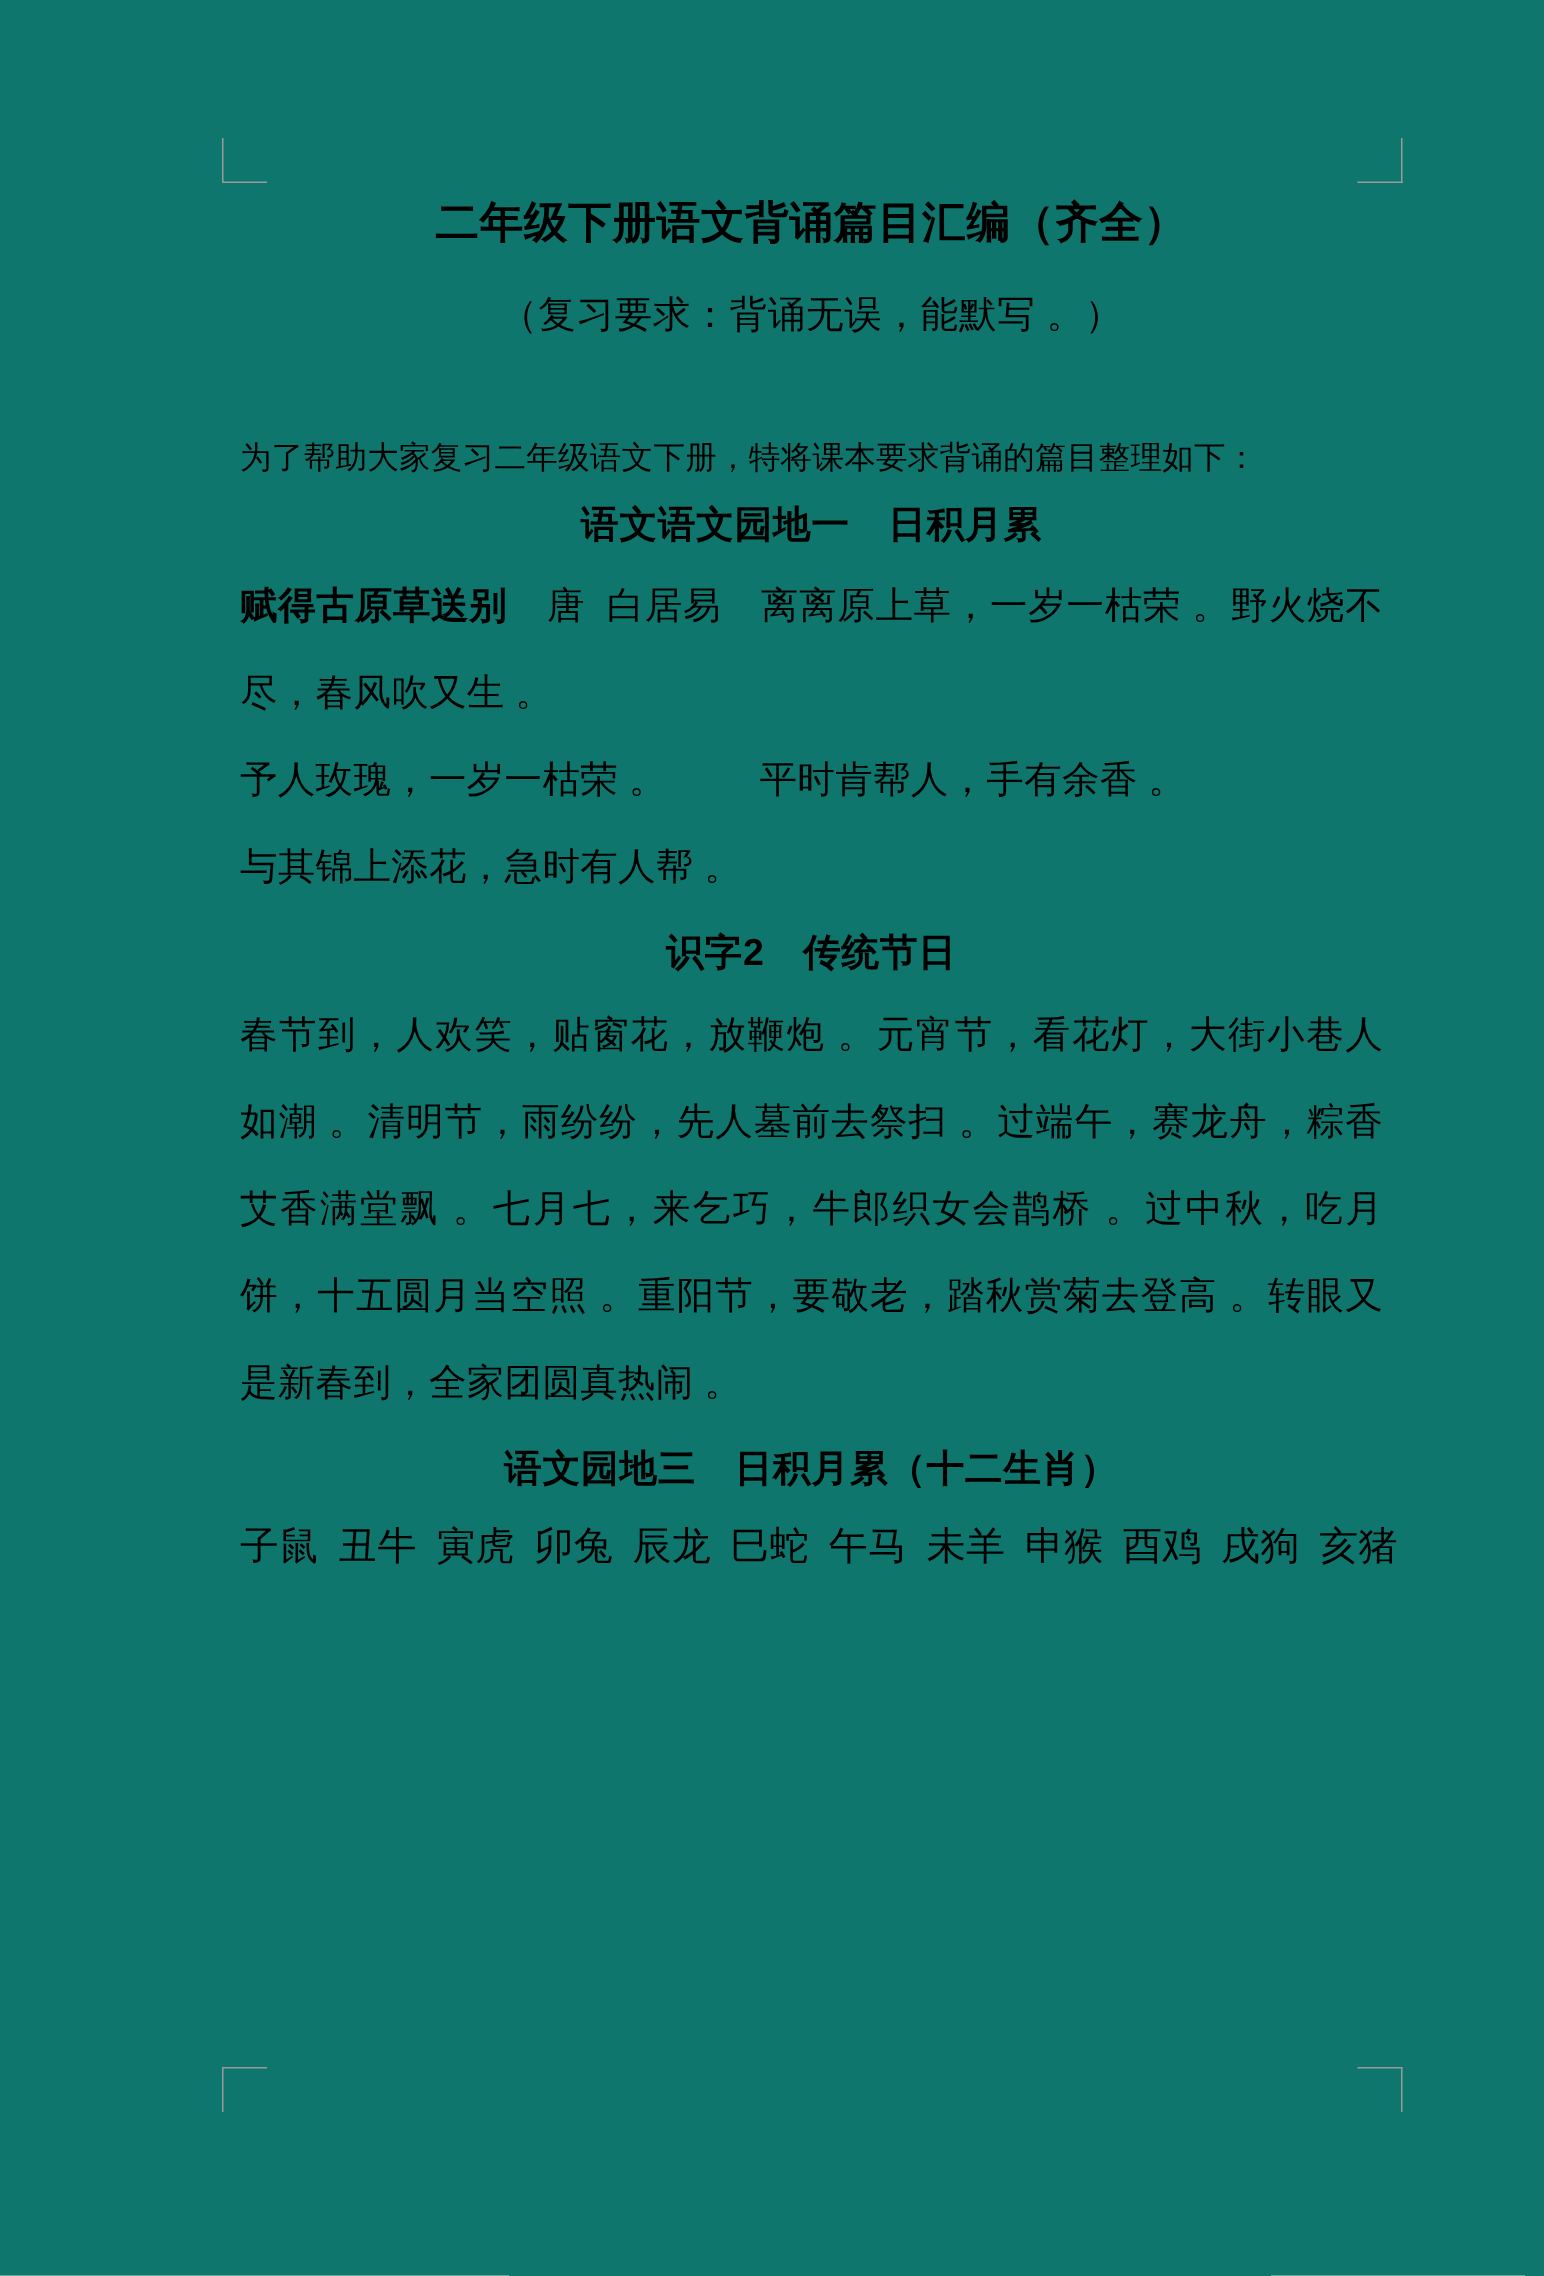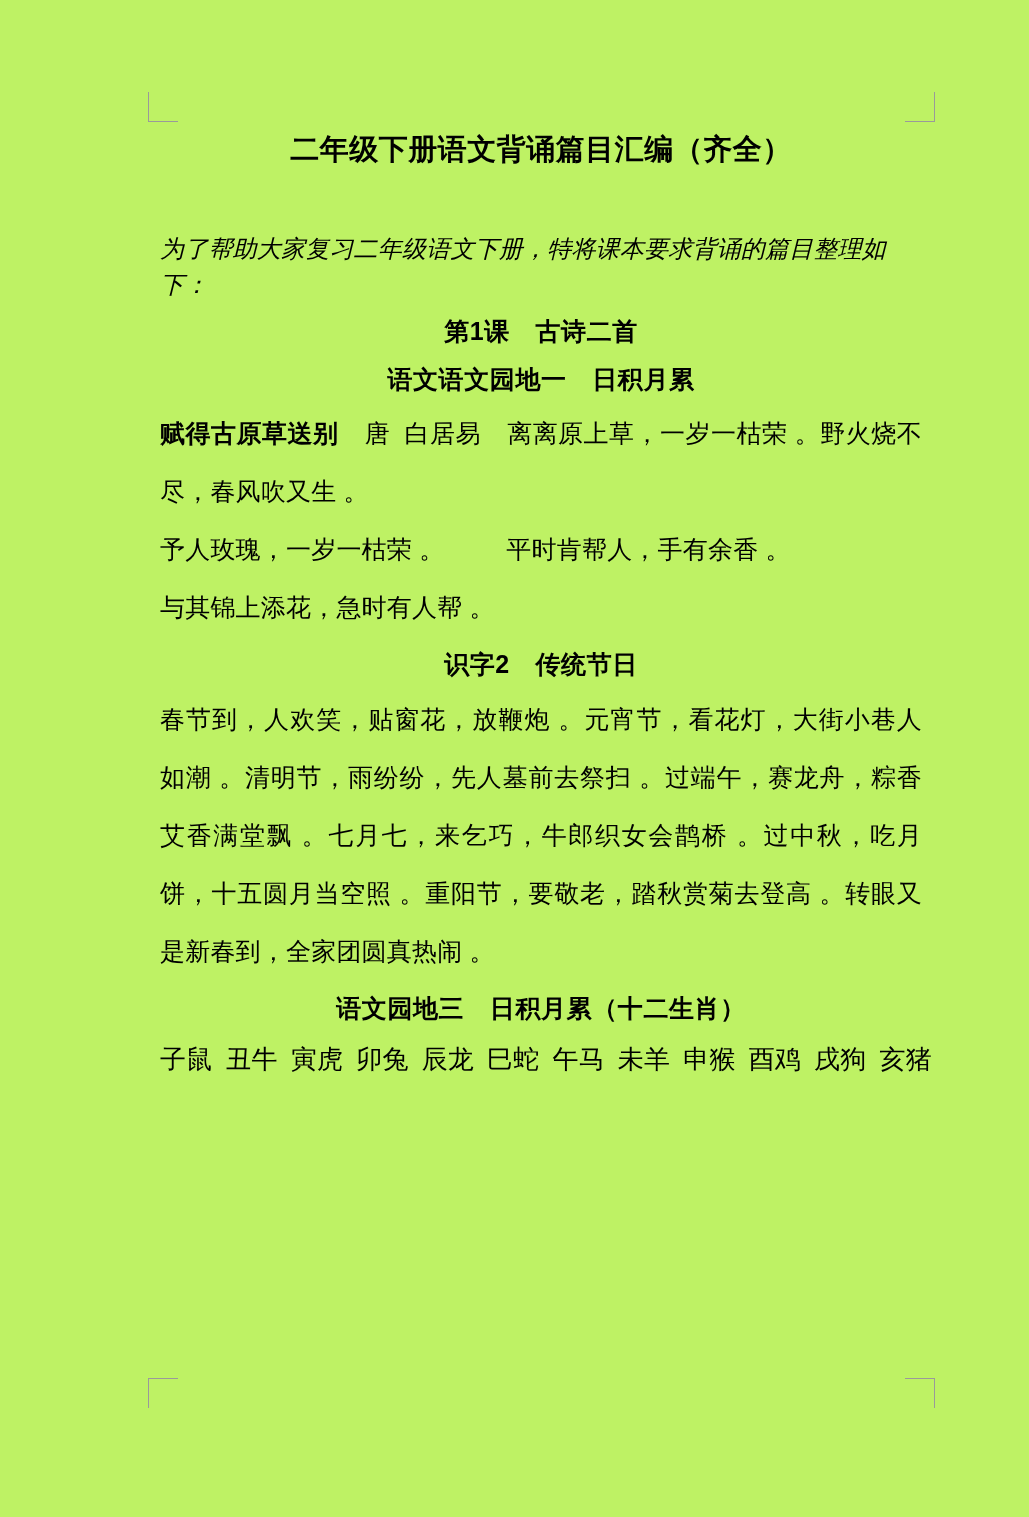--- a/index.html
+++ b/index.html
@@ -15,21 +15,21 @@
     overflow: hidden;
     font-family: "Liberation Sans", "DejaVu Sans", sans-serif;
     color: #000000;
     -webkit-font-smoothing: antialiased;
   }
 
   
   .page-sheet {
     position: absolute;
     inset: 0;
-    background: #bef264;
+    background: #0f766e;
   }
   .corner-mark {
     position: absolute;
     width: 30px;
     height: 30px;
     box-sizing: border-box;
   }
   .corner-mark.tl { left: 148px; top: 92px;  border-left: 1.4px solid #9a9a9a; border-bottom: 1.4px solid #9a9a9a; }
   .corner-mark.tr { left: 905px; top: 92px;  border-right: 1.4px solid #9a9a9a; border-bottom: 1.4px solid #9a9a9a; }
   .corner-mark.bl { left: 148px; top: 1378px; border-left: 1.4px solid #9a9a9a; border-top: 1.4px solid #9a9a9a; }
@@ -55,26 +55,25 @@
   .doc-subtitle {
     font-size: 25px;
     font-weight: 400;
     text-align: center;
     line-height: 1.4;
     margin: 24px 0 0 0;
     letter-spacing: 0.5px;
   }
 
   .intro {
-    font-size: 24px;
+    font-size: 21px;
     line-height: 1.5;
     margin: 62px 0 0 0;
     text-align: left;
     letter-spacing: 0.2px;
-    font-style: italic;
   }
 
   .section { margin: 0; }
 
   .section-heading {
     font-size: 25px;
     font-weight: 700;
     text-align: center;
     line-height: 1.5;
     margin: 10px 0 6px 0;
@@ -114,24 +113,24 @@
 <div class="page-sheet">
 
   <div class="corner-mark tl"></div>
   <div class="corner-mark tr"></div>
   <div class="corner-mark bl"></div>
   <div class="corner-mark br"></div>
 
   <div class="text-column">
 
     <h1 class="doc-title">二年级下册语文背诵篇目汇编（齐全）</h1>
+    <p class="doc-subtitle">（复习要求：背诵无误，能默写 。）</p>
     <p class="intro">为了帮助大家复习二年级语文下册，特将课本要求背诵的篇目整理如下：</p>
 
     <div class="section">
-      <h2 class="section-heading">第1课　古诗二首</h2>
 
 
     </div>
 
     <div class="section">
       <h2 class="section-heading">语文语文园地一　日积月累</h2>
 
       <p class="body-para">
         <span class="poem-title">赋得古原草送别</span><span class="gap-m"></span><span>唐</span><span class="gap-s"></span><span>白居易</span><span class="gap-m"></span><span>离离原上草，一岁一枯荣 。野火烧不尽，春风吹又生 。</span>
       </p>

